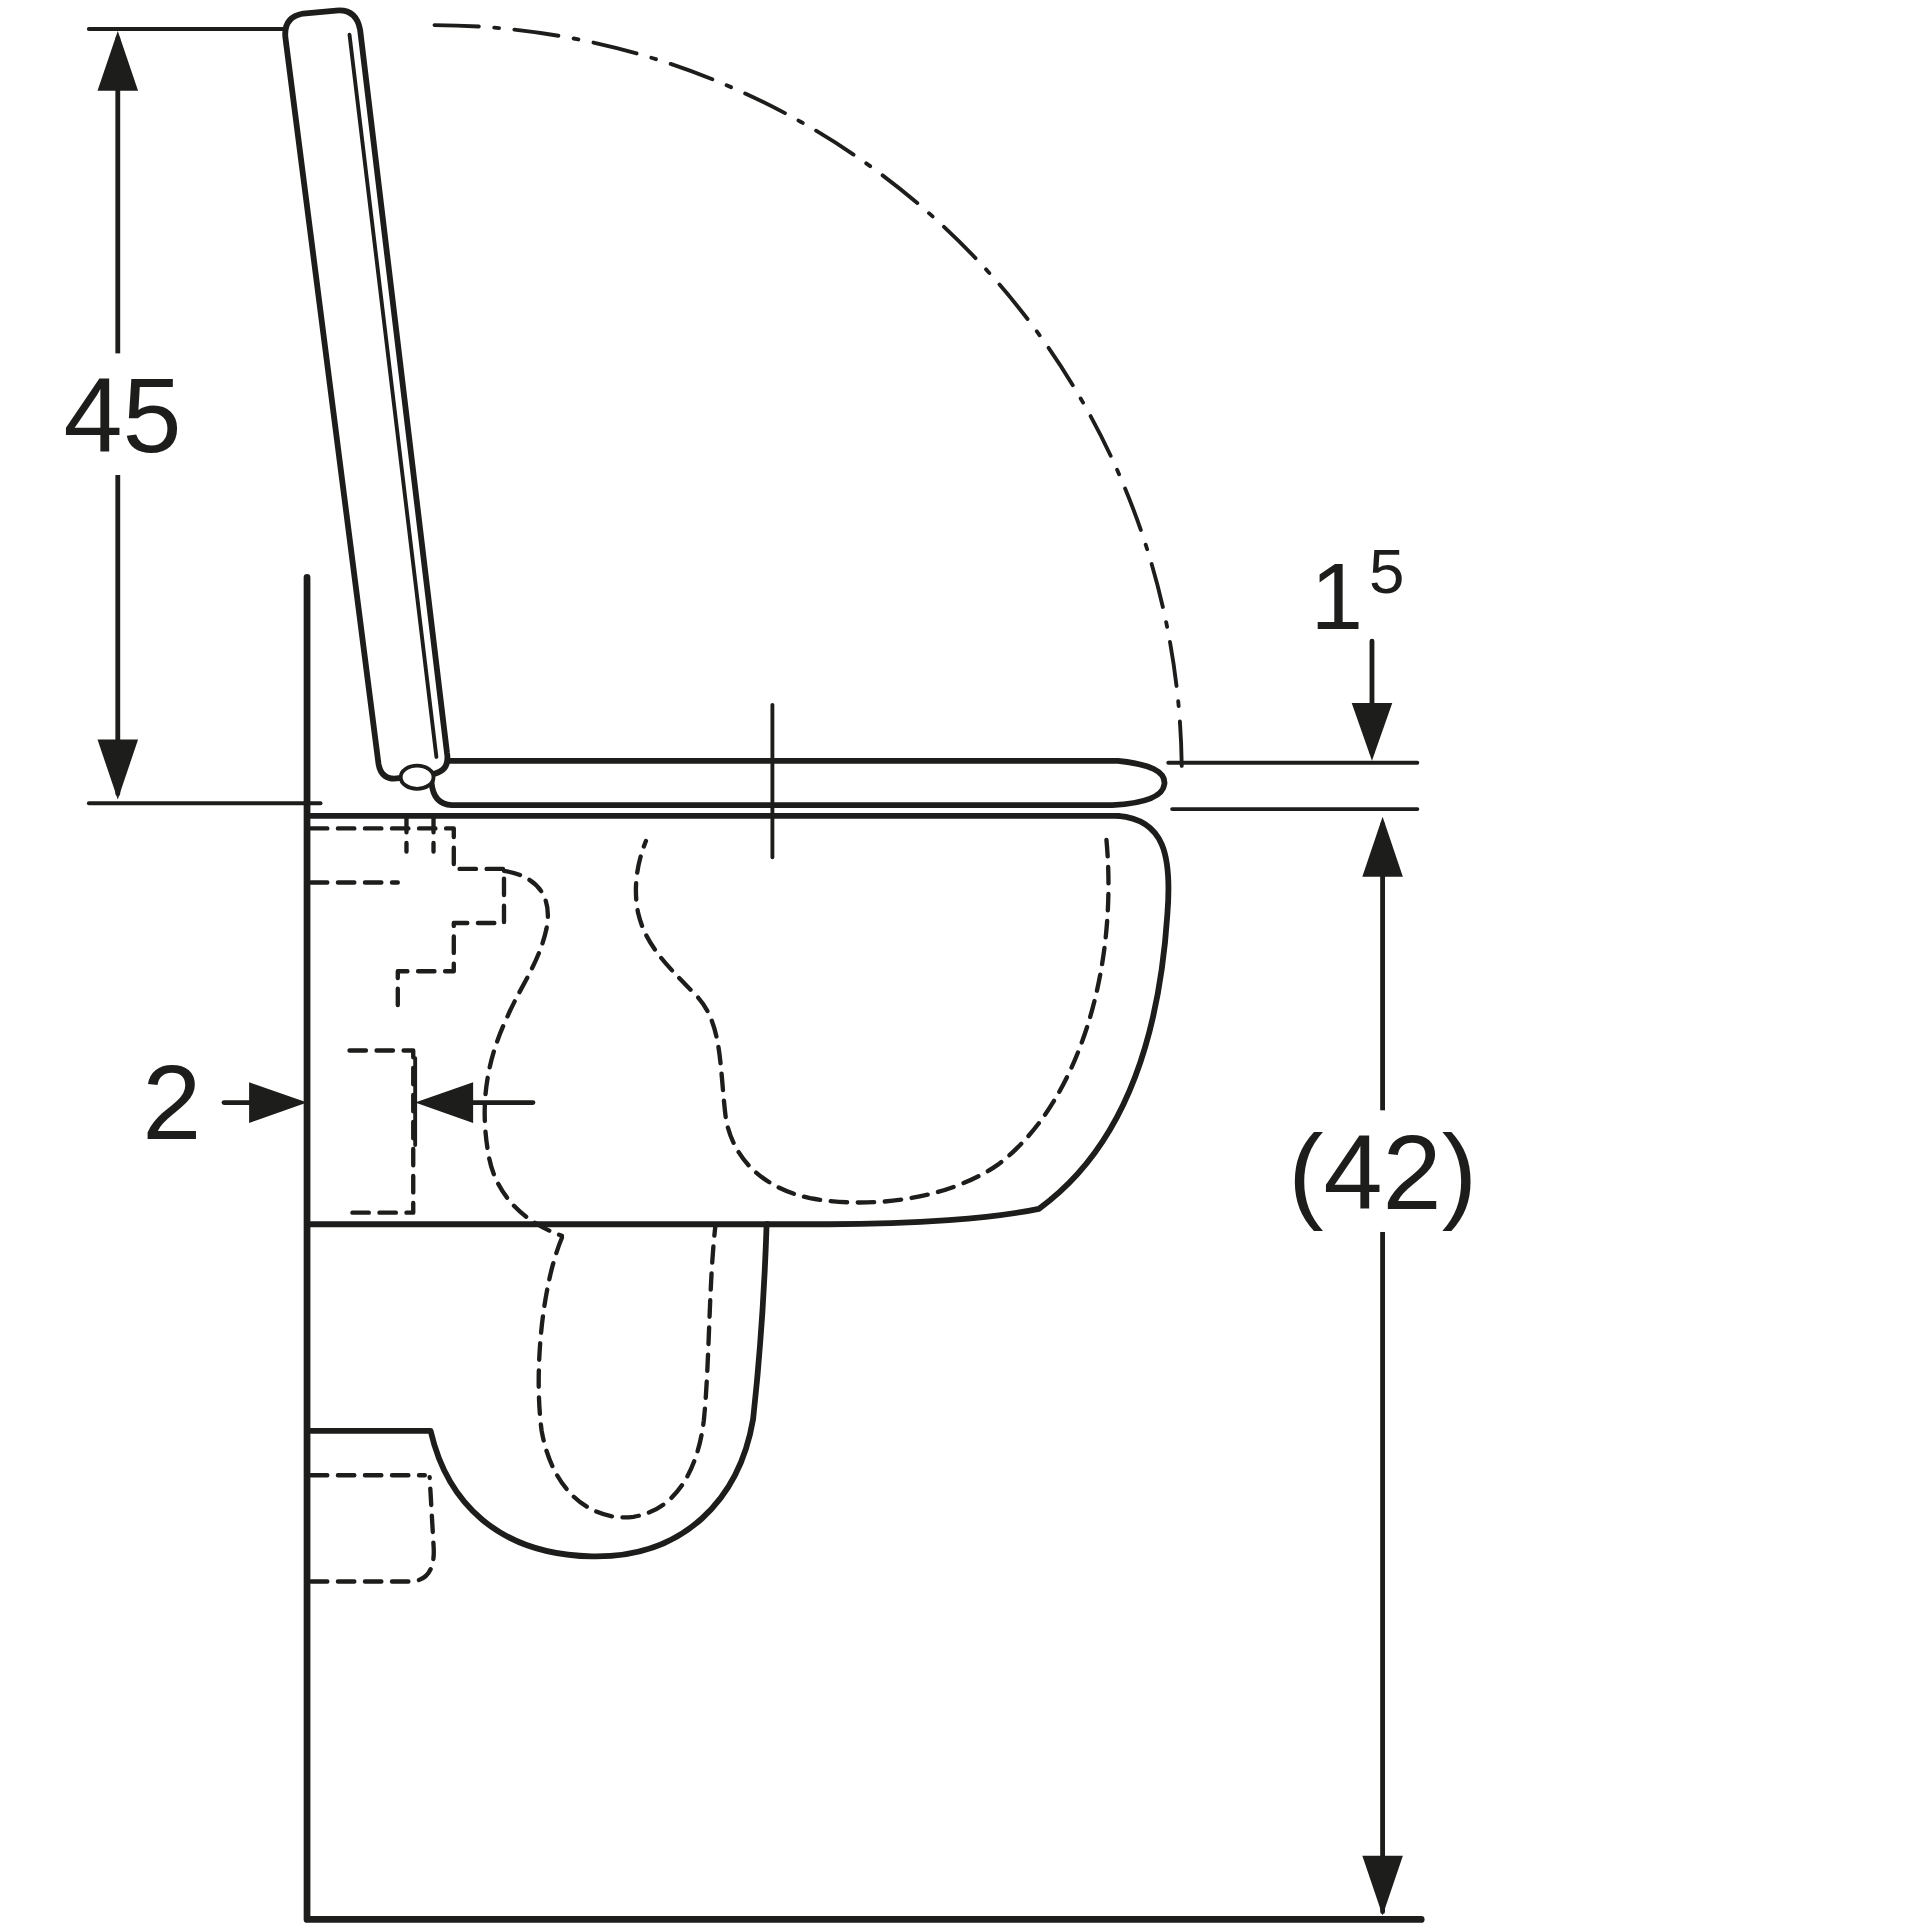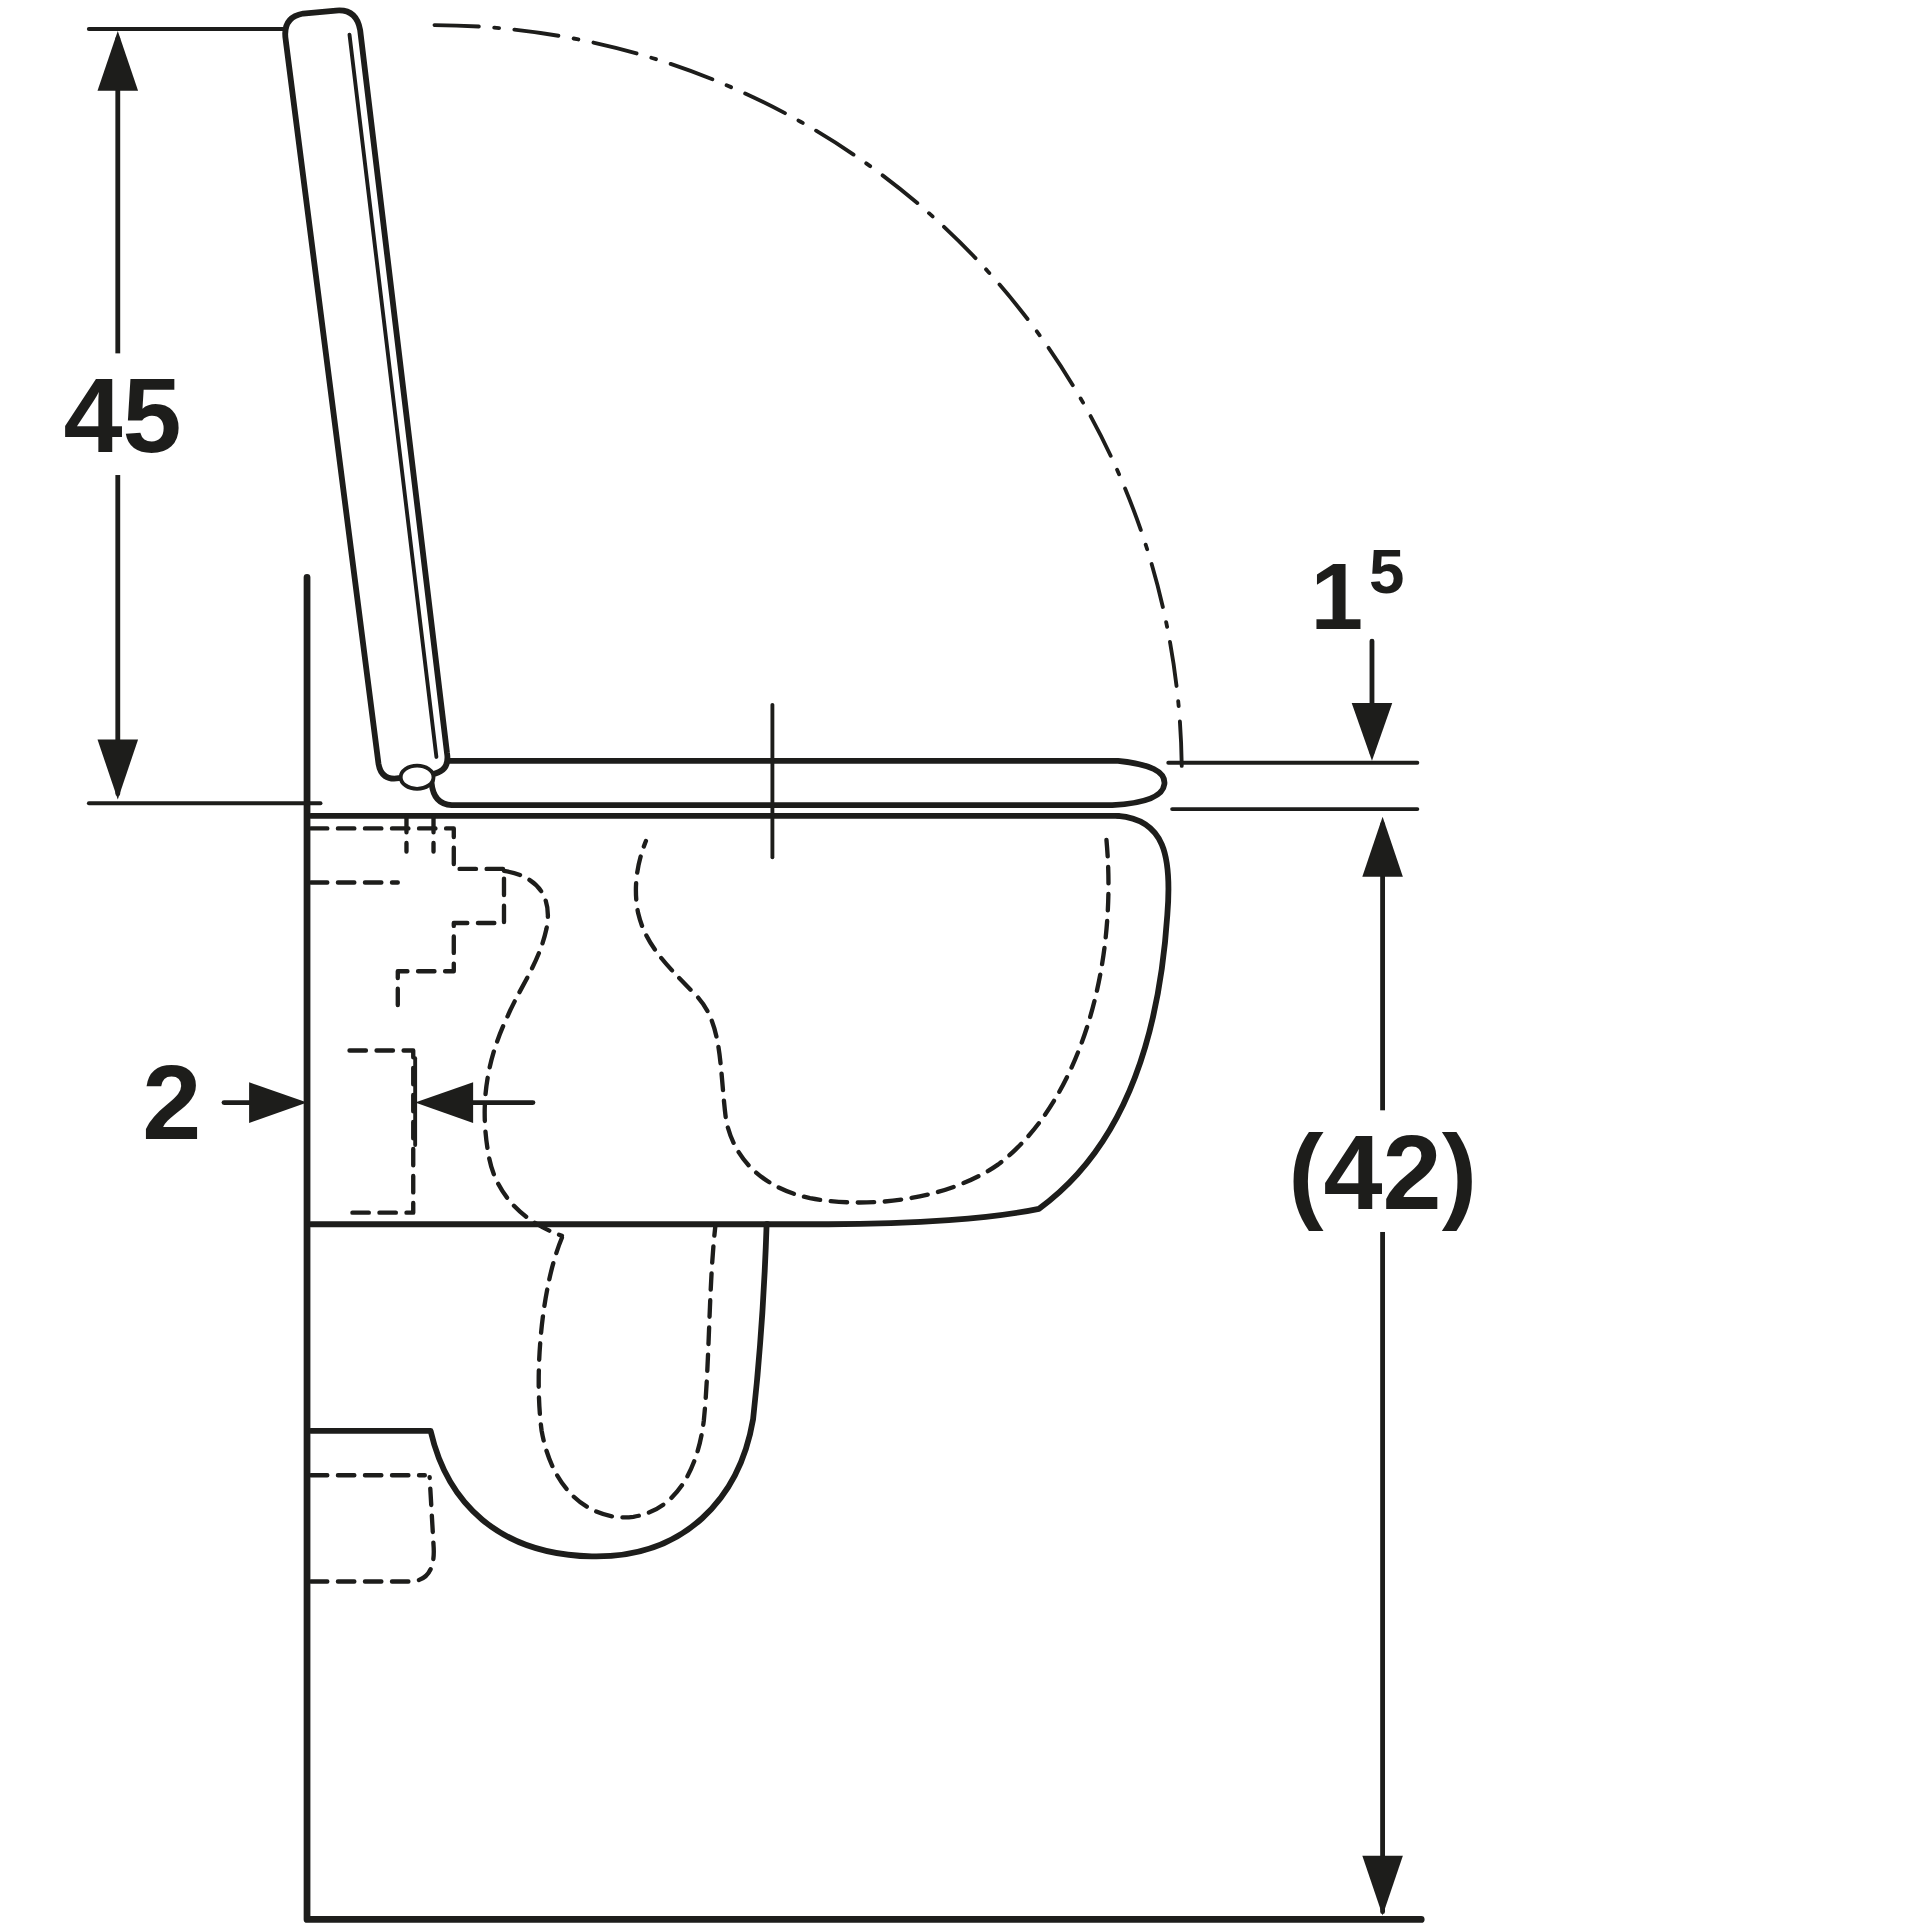--- a/index.html
+++ b/index.html
@@ -1,19 +1,18 @@
 <!DOCTYPE html>
 <html><head>
 <meta charset="utf-8">
 <style>
   html,body{margin:0;padding:0;background:#ffffff;}
   .canvas{
     width:1640px;height:1931px;background:#ffffff;position:relative;
     font-family:"Liberation Sans", sans-serif;
-    font-weight:bold;
   }
   svg{display:block;width:1931px;height:1931px;}
   .ln{stroke:#1d1d1b;fill:none;stroke-linecap:round;stroke-linejoin:round;stroke-width:6;}
   .thick{stroke-width:7;}
   .thin{stroke-width:4;}
   .dash{stroke-width:4.5;stroke-dasharray:17 11;}
   .dashdot{stroke-width:4;stroke-dasharray:46 16 5 16;}
   .dim{stroke-width:5;}
   .arrow{fill:#1d1d1b;stroke:none;}
   .whitefill{fill:#ffffff;}

